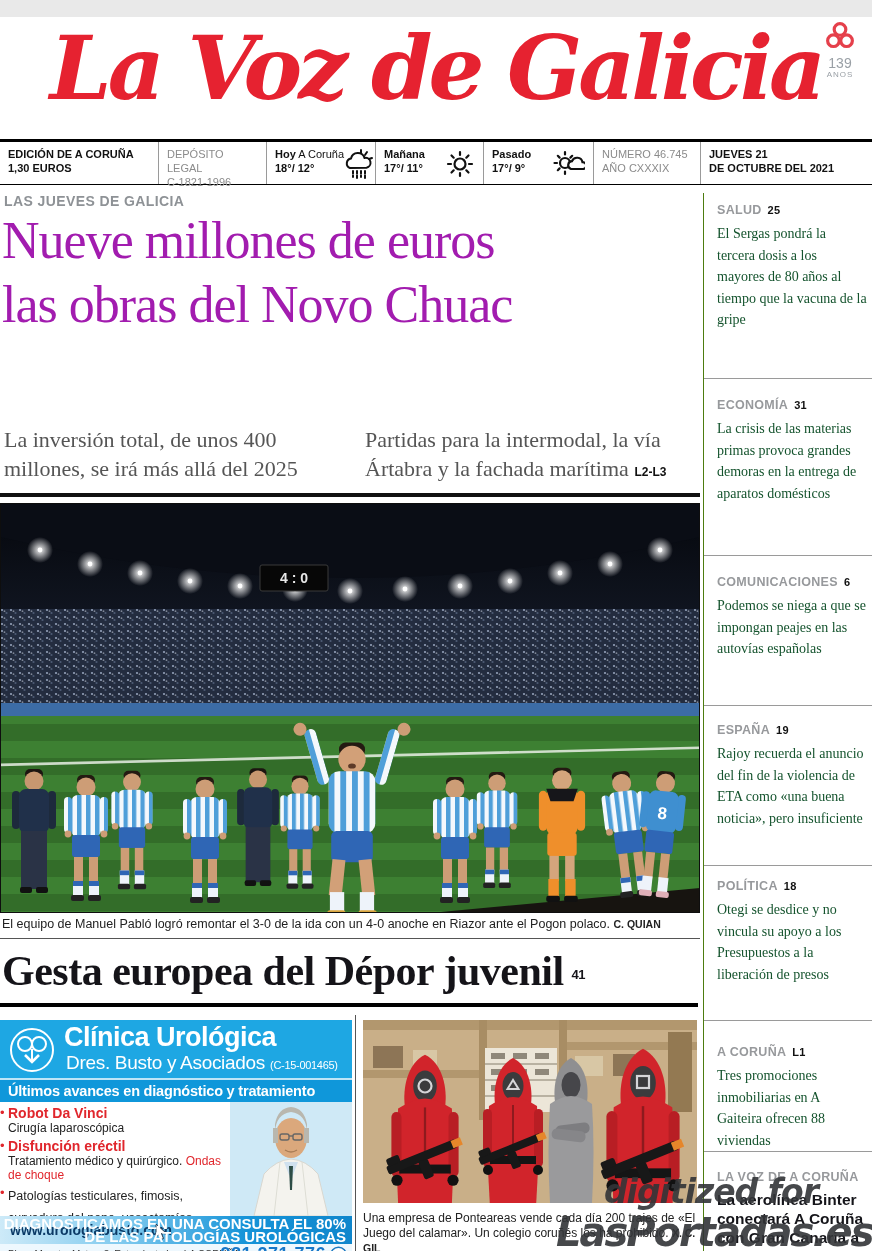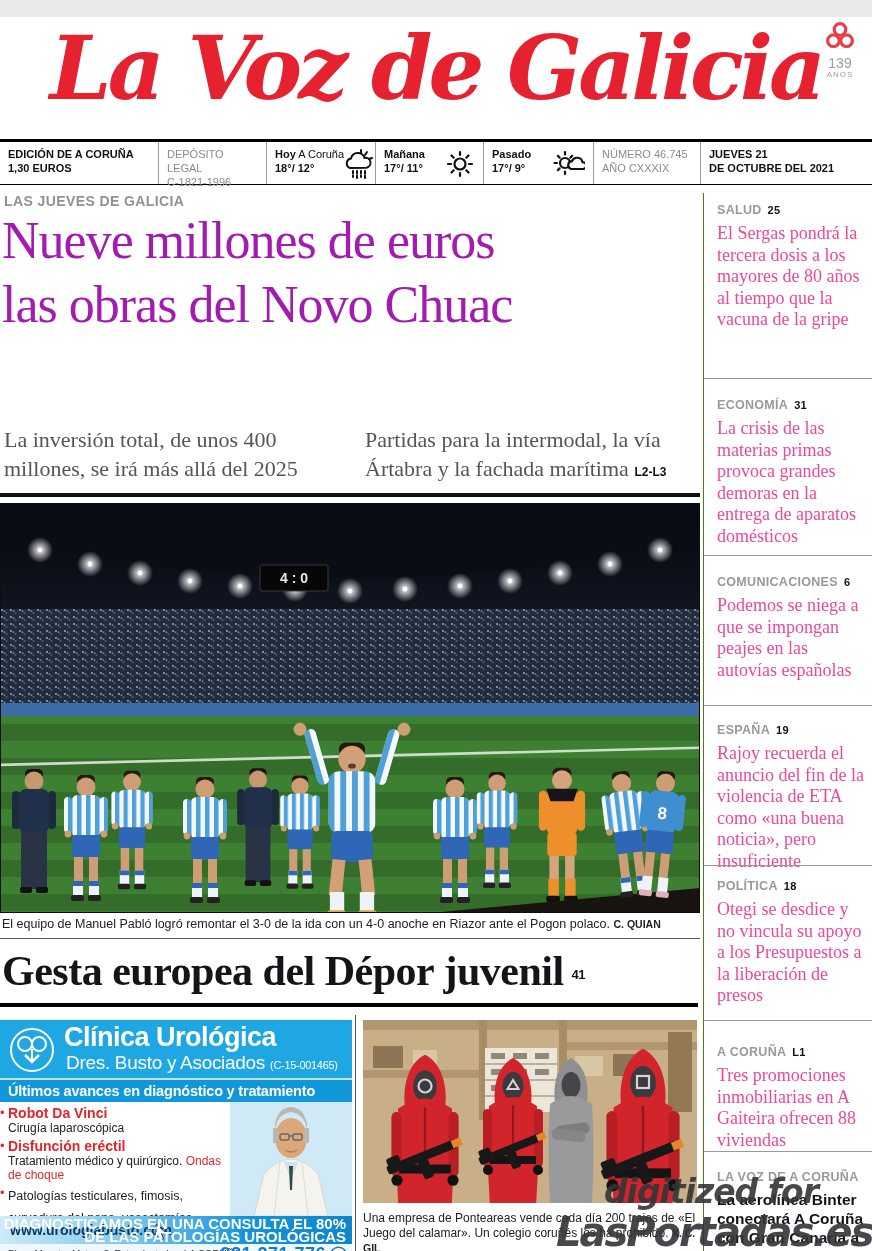--- a/index.html
+++ b/index.html
@@ -38,21 +38,21 @@
   .h2{position:absolute;left:2px;top:930px;width:700px;font-family:"Liberation Serif",serif;
     font-weight:bold;font-size:42px;color:#151419;letter-spacing:-.5px;}
   .h2 .pgnum{font-family:"Liberation Sans",sans-serif;font-size:13px;font-weight:bold;vertical-align:6px;margin-left:8px;}
   .dblrule{position:absolute;left:0;top:986px;width:698px;height:3px;background:#000;border-bottom:1px solid #000;box-shadow:0 5px 0 -4px #000;}
   .vline-mid{position:absolute;left:355px;top:998px;width:1px;height:253px;background:#555;}
   
   .sidebar{position:absolute;left:703px;top:176px;width:169px;height:1081px;border-left:1px solid #4d7c0f;}
   .sb-sec{position:absolute;left:13px;width:150px;}
   .sb-head{font-size:12.5px;font-weight:bold;color:#97999c;letter-spacing:.3px;}
   .sb-head .num{color:#111;font-size:11px;margin-left:6px;}
-  .sb-body{margin-top:6px;font-family:"Liberation Serif",serif;font-size:18px;line-height:21.5px;color:#ec4899;}
+  .sb-body{margin-top:6px;font-family:"Liberation Serif",serif;font-size:14px;line-height:21.5px;color:#14532d;}
   .sb-body-bold{margin-top:6px;font-size:15.5px;font-weight:bold;line-height:19px;color:#15151a;}
   .sb-sep{position:absolute;left:0;width:169px;height:1px;background:#9a9a9a;}
   .pg-sep{font-weight:normal;color:#777;margin:0 2px;}
   .sb-pg-end{font-size:12px;}
   
   .ad{position:absolute;left:0;top:1003px;width:352px;height:244px;background:#fff;}
   .ad-head{position:absolute;left:0;top:0;width:352px;height:58px;background:#1ea7e3;}
   .ad-logo{position:absolute;left:7px;top:5px;}
   .ad-brand{position:absolute;left:64px;top:2px;color:#fff;font-weight:bold;font-size:27px;letter-spacing:-.5px;}
   .ad-sub{position:absolute;left:66px;top:32px;color:#fff;font-size:19px;letter-spacing:-.3px;white-space:nowrap;}

